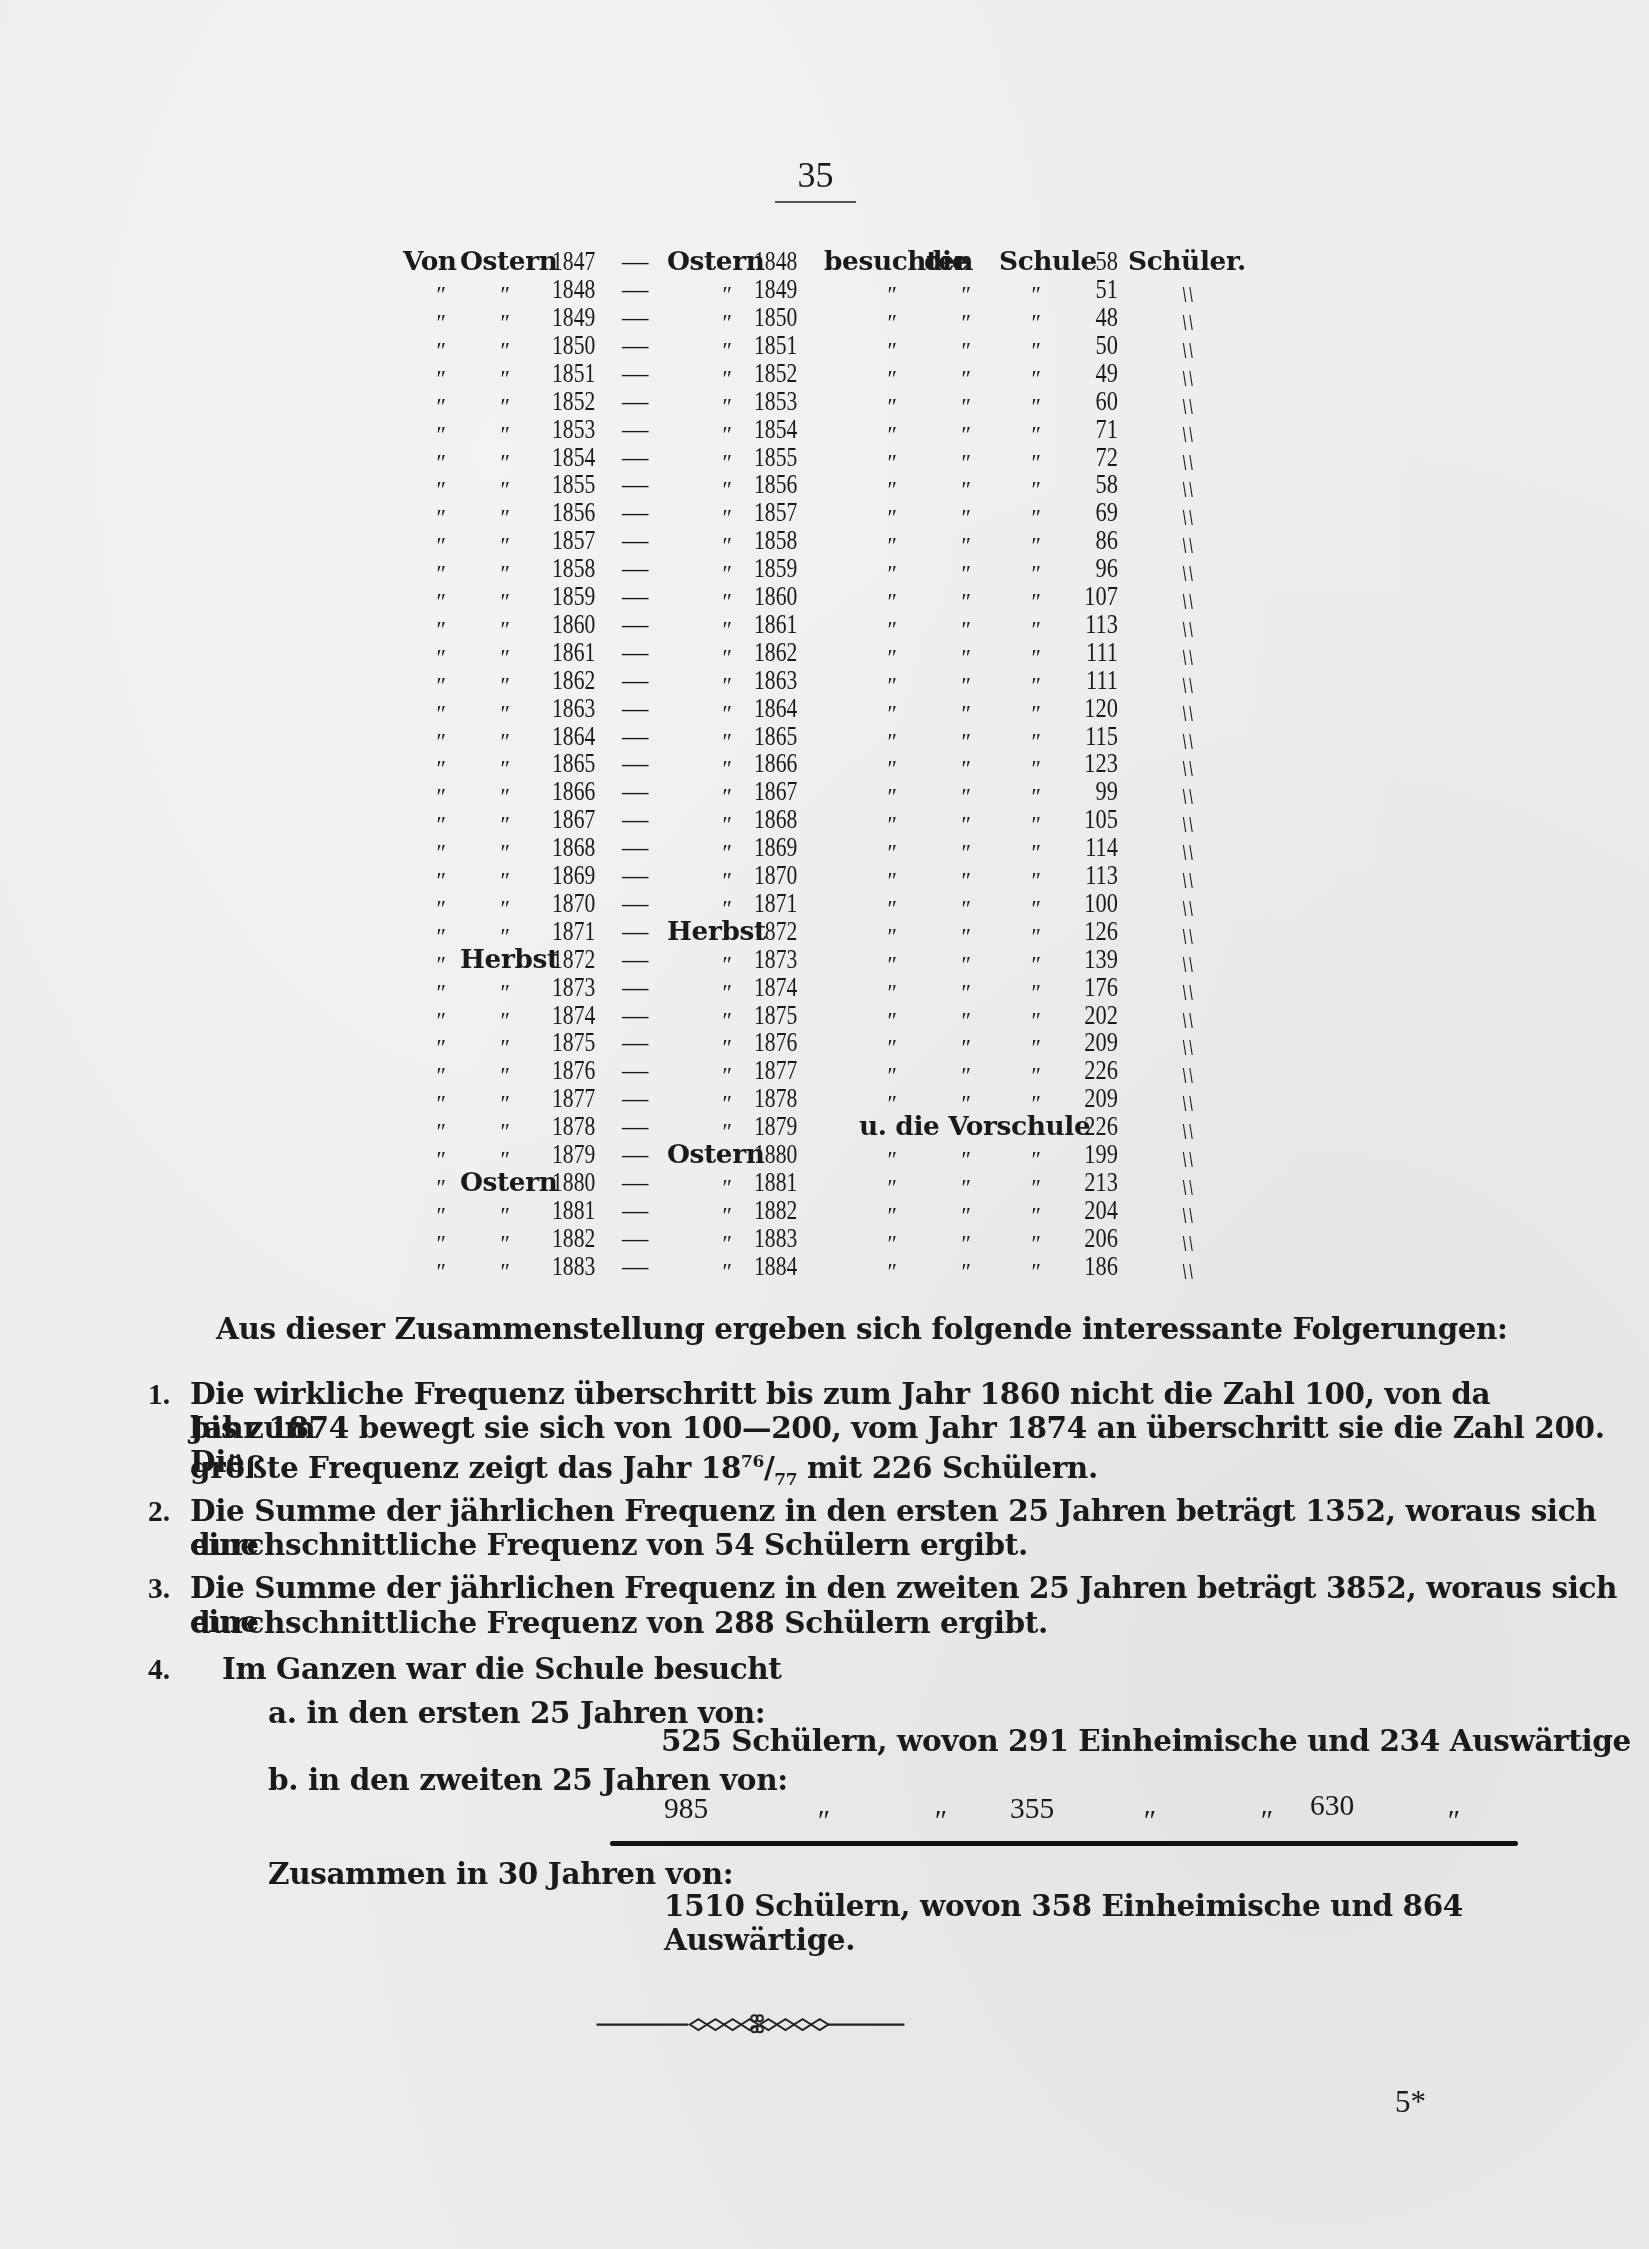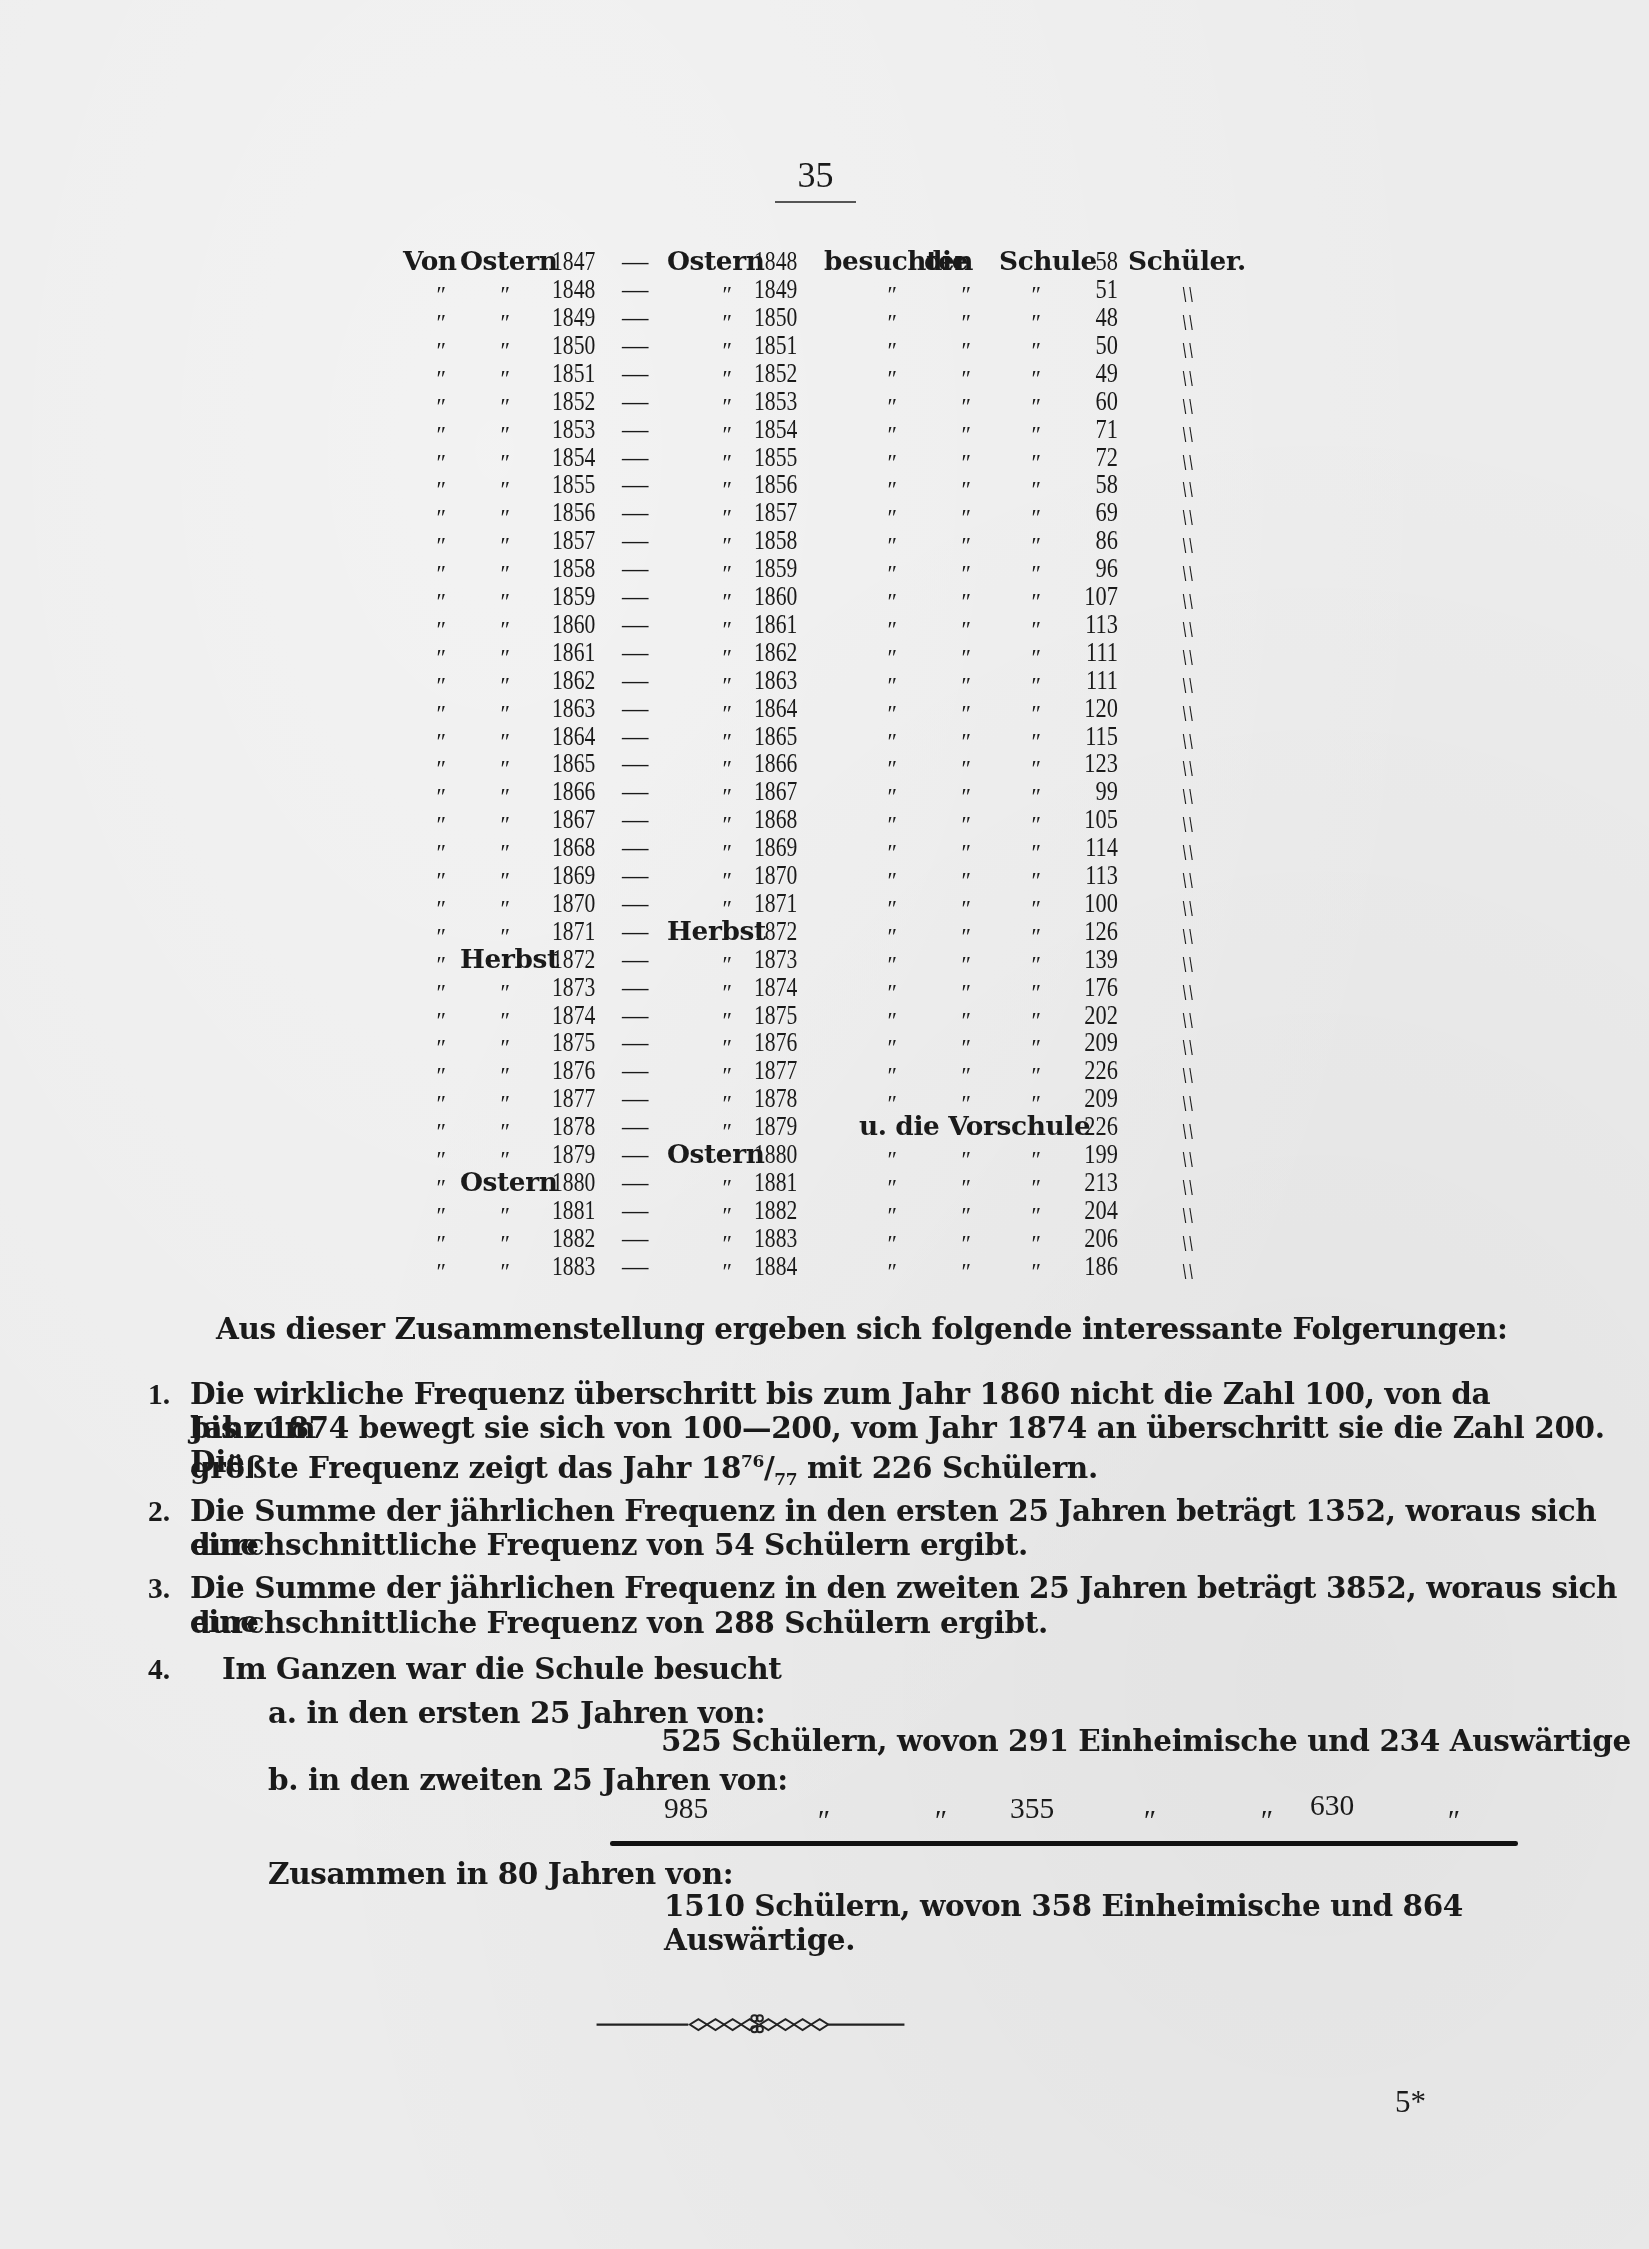--- a/index.html
+++ b/index.html
@@ -567,21 +567,21 @@
   <div class="para frak" style="left:268px; top:1763px;">b. in den zweiten 25 Jahren von:</div>
   <div class="para serif" style="left:664px; top:1791px;">985</div>
   <div class="para serif" style="left:816px; top:1803px; font-style:italic;">″</div>
   <div class="para serif" style="left:933px; top:1803px; font-style:italic;">″</div>
   <div class="para serif" style="left:1010px; top:1791px;">355</div>
   <div class="para serif" style="left:1142px; top:1803px; font-style:italic;">″</div>
   <div class="para serif" style="left:1259px; top:1803px; font-style:italic;">″</div>
   <div class="para serif" style="left:1310px; top:1788px;">630</div>
   <div class="para serif" style="left:1446px; top:1803px; font-style:italic;">″</div>
   <div class="rule-thick"></div>
-  <div class="para frak" style="left:268px; top:1857px;">Zusammen in 80 Jahren von:</div>
+  <div class="para frak" style="left:268px; top:1857px;">Zusammen in 30 Jahren von:</div>
   <div class="para frak" style="left:664px; top:1889px;">1510 Schülern, wovon 358 Einheimische und 864 Auswärtige.</div>
 </div>
 
 <svg class="ornament" viewBox="0 0 400 36">
   <line x1="2" y1="20" x2="120" y2="20" stroke="#222" stroke-width="3"></line>
   <g fill="none" stroke="#222" stroke-width="2.5">
     <path d="M122 20 L133 13 L144 20 L133 27 Z"></path>
     <path d="M144 20 L155 13 L166 20 L155 27 Z"></path>
     <path d="M166 20 L177 13 L188 20 L177 27 Z"></path>
     <path d="M188 20 L199 13 L210 20 L199 27 Z"></path>

